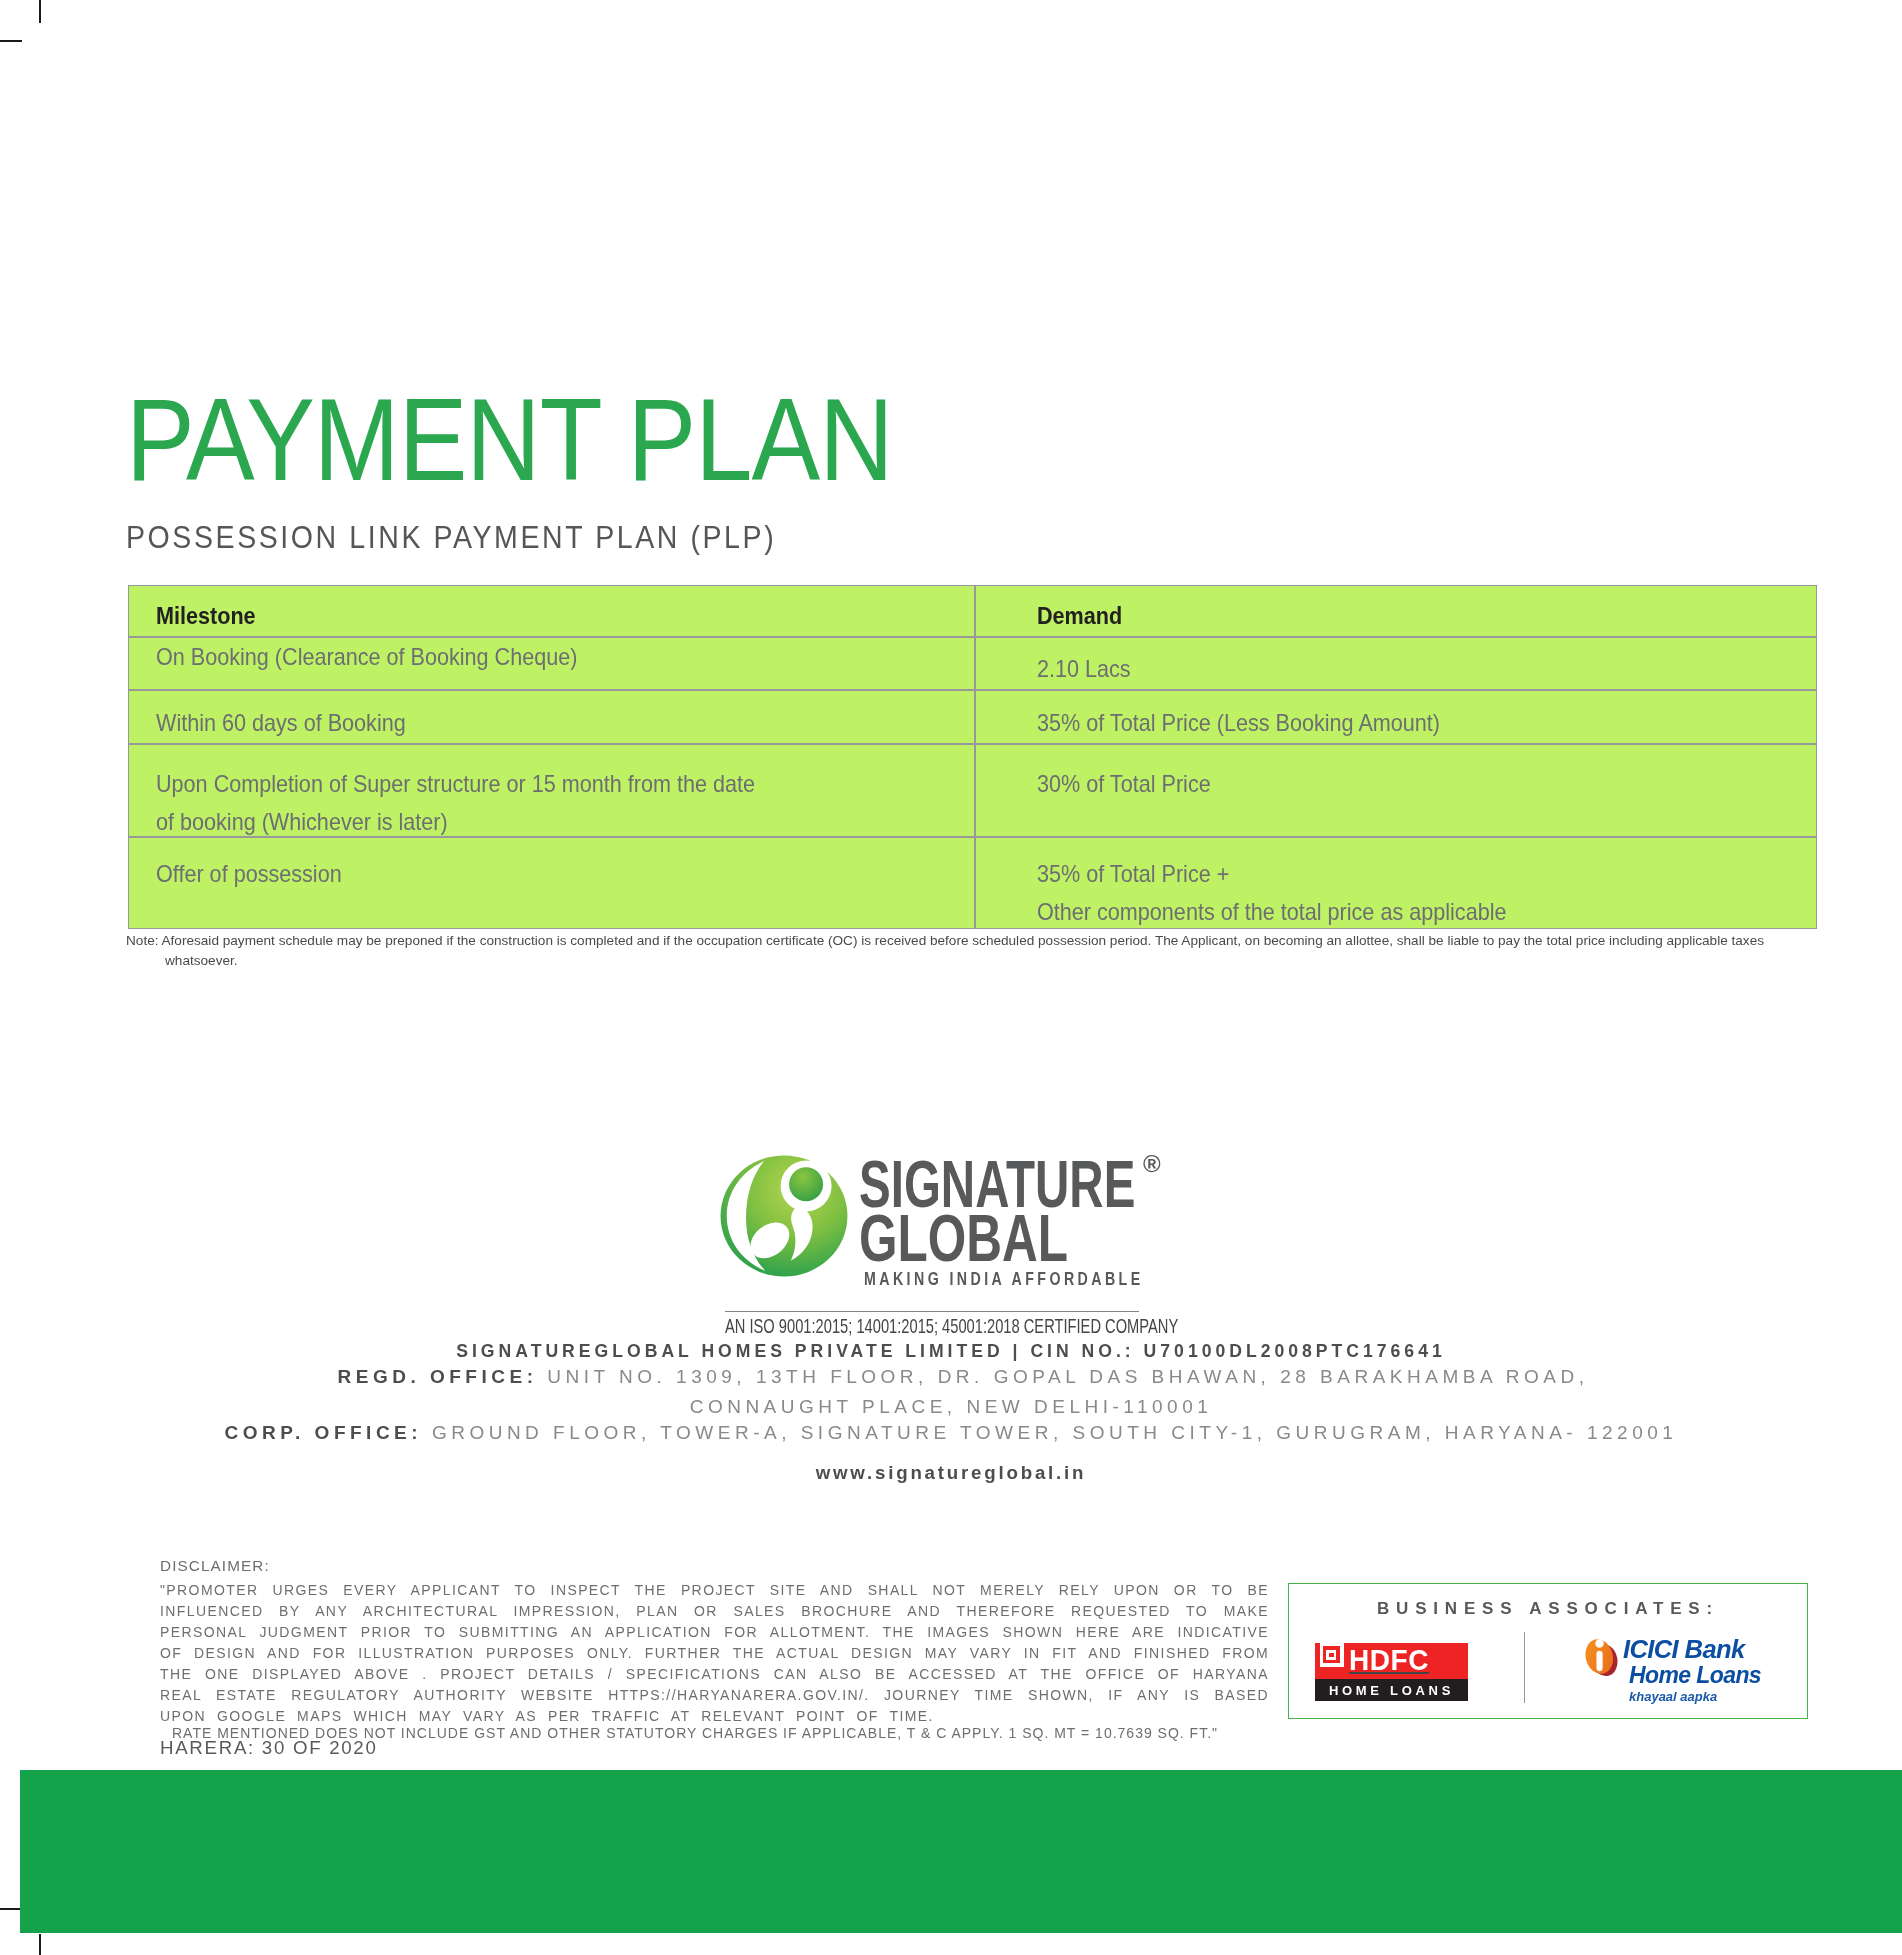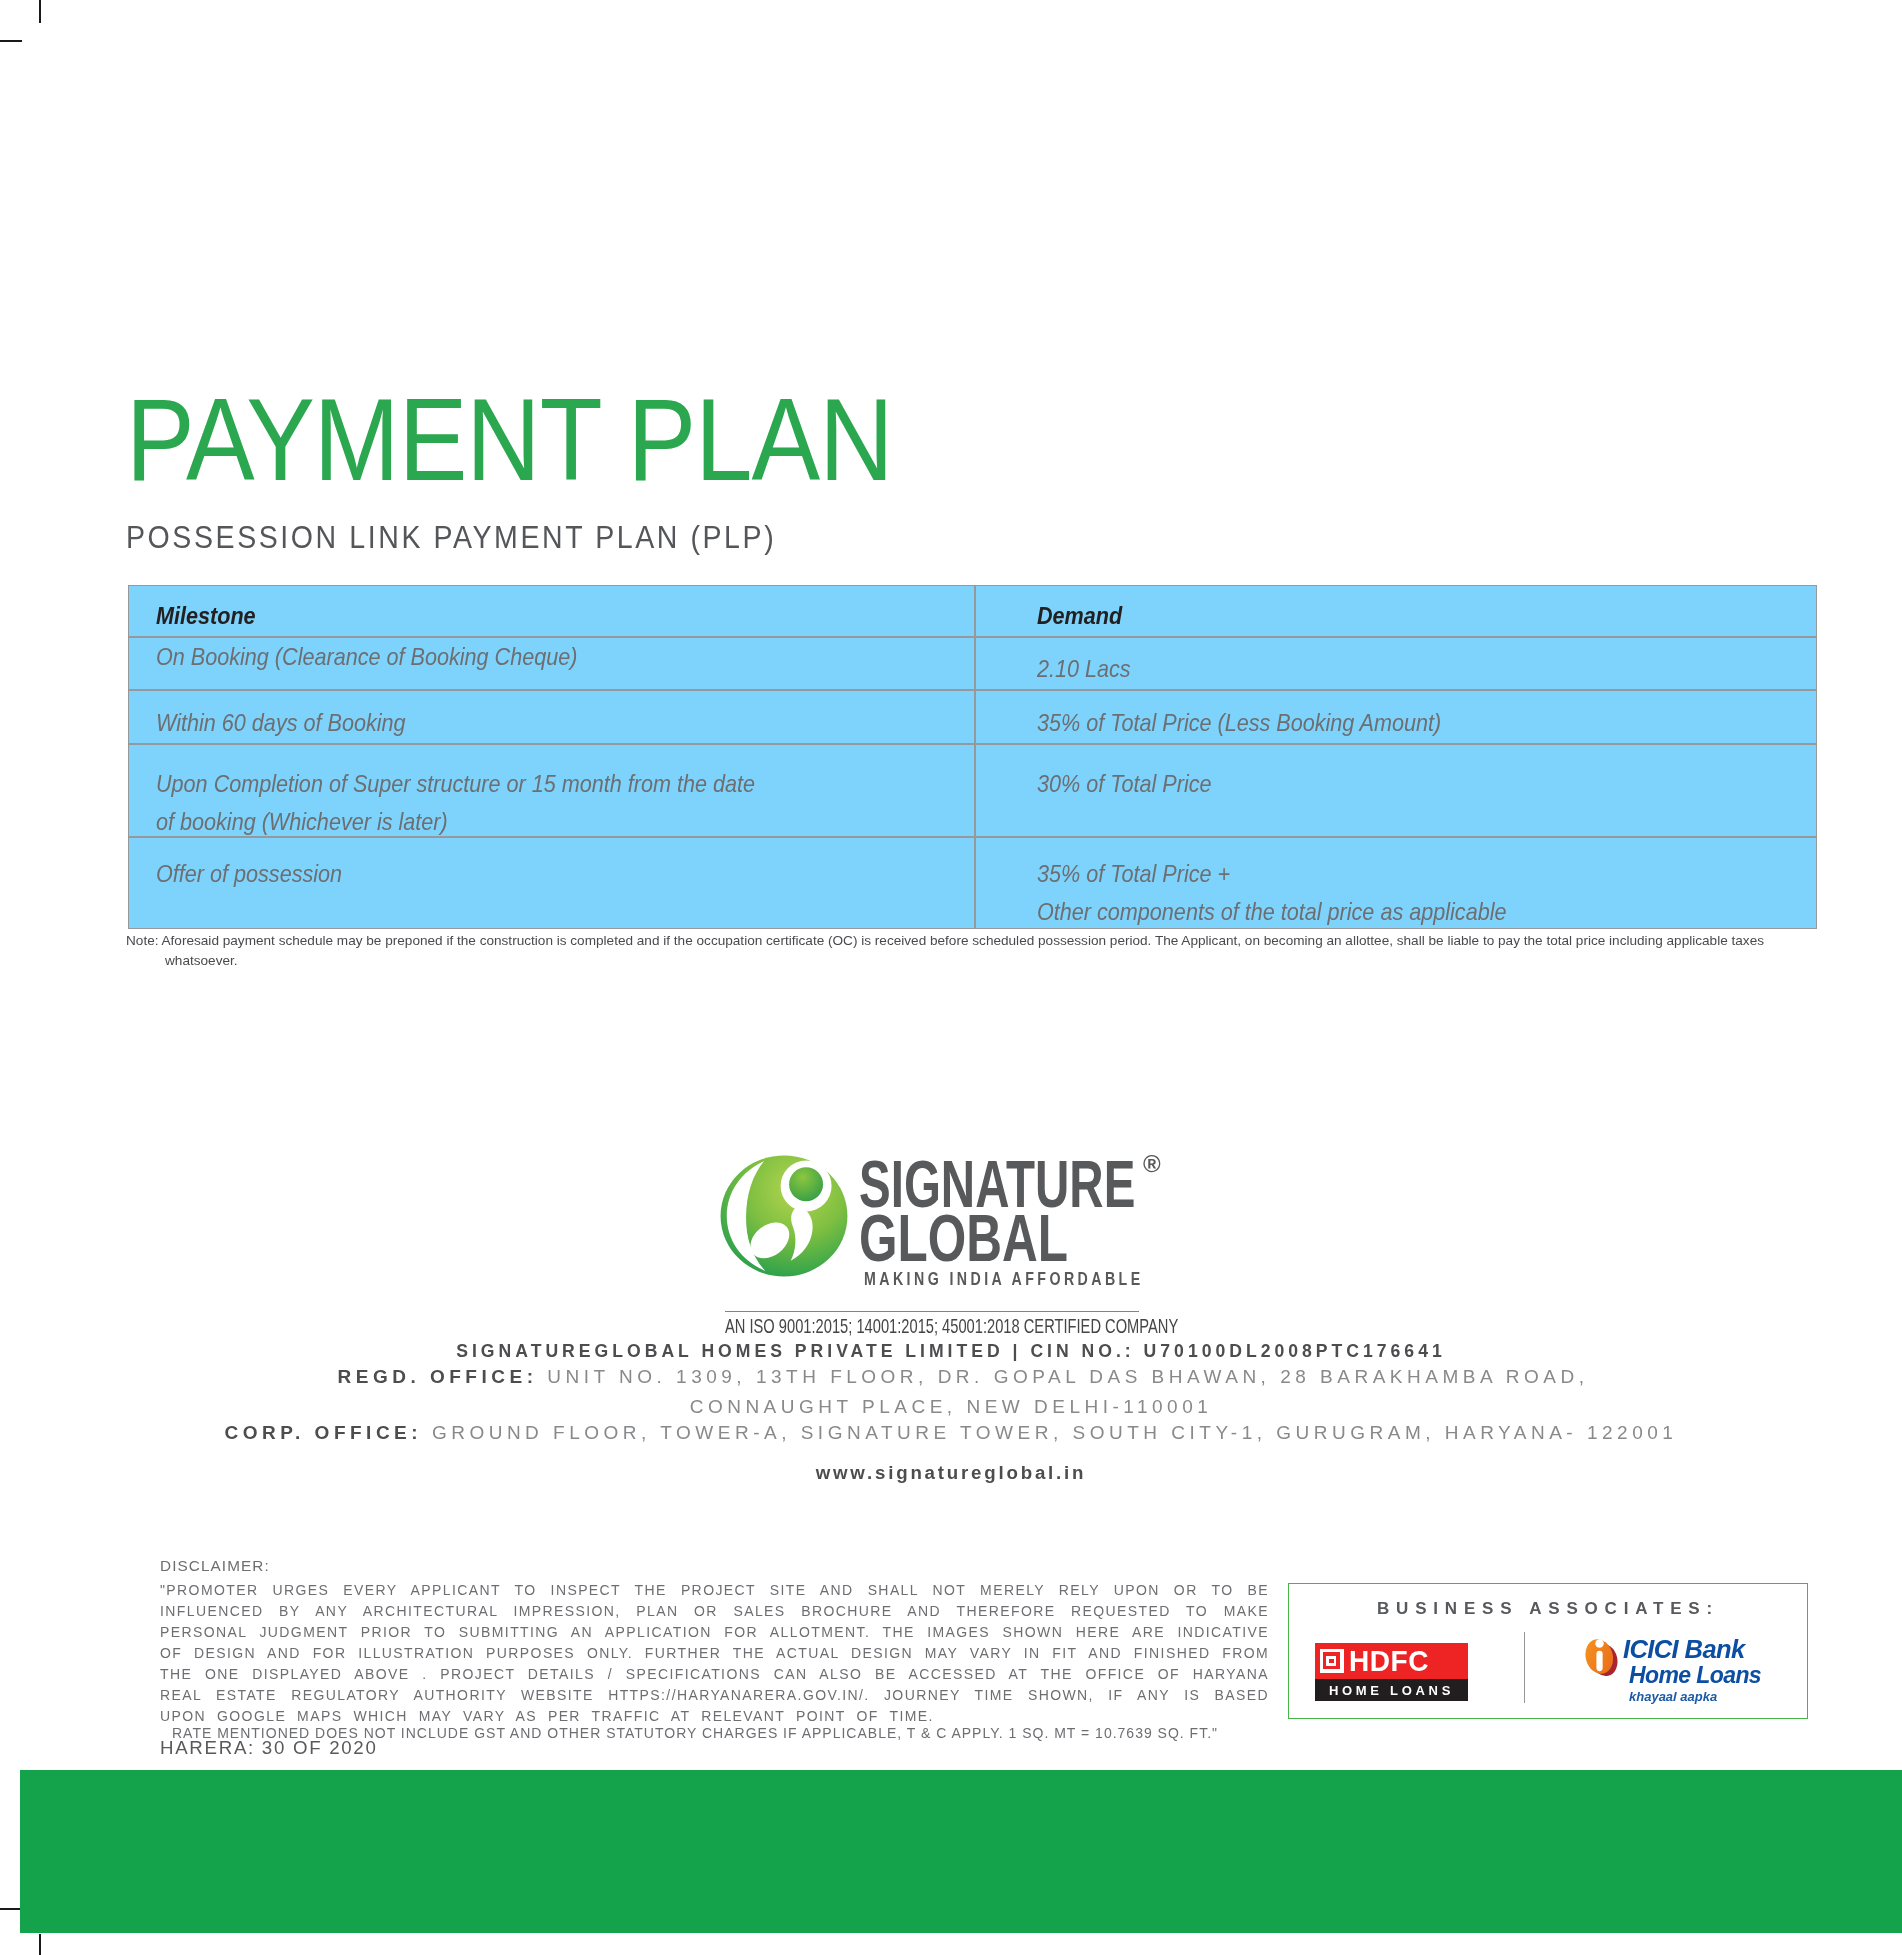--- a/index.html
+++ b/index.html
@@ -13,21 +13,21 @@
   .mark{position:absolute;background:#1a1a1a;}
 
   
   .page-title{left:126px;top:381px;font-size:117px;line-height:117px;color:#2BA84F;
               letter-spacing:-1.1px;}
   .page-title .sx{transform:scaleX(0.88);}
   .page-subtitle{left:126px;top:521px;font-size:31px;line-height:33px;color:#55565A;letter-spacing:2.8px;}
   .page-subtitle .sx{transform:scaleX(0.92);}
 
   
-  .ptable{left:128px;top:585px;width:1687px;height:342px;border:1.7px solid #97989B;background:#7dd3fc;font-style:italic;}
+  .ptable{left:128px;top:585px;width:1687px;height:342px;border:1.7px solid #97989B;background:#bef264;}
   .hsep{position:absolute;left:0;width:100%;height:2.3px;background:#97989B;}
   .vdiv{position:absolute;top:0;bottom:0;width:1.7px;background:#97989B;left:845px;}
   .cell{position:absolute;font-size:24px;line-height:38px;color:#6D6E71;white-space:pre-line;}
   .cell .sx{transform:scaleX(0.9);white-space:pre-line;}
   .cell.hdr{color:#232021;font-weight:bold;}
   .col1{left:27px;}
   .col2{left:908px;}
 
   .note{left:126px;top:931px;width:1670px;font-size:13.6px;line-height:20.4px;color:#4A4A4C;
         padding-left:39px;text-indent:-39px;}
@@ -61,21 +61,21 @@
           word-spacing:5.7px;text-align:justify;color:#6D6E71;}
   .d-rate{left:160px;top:1725px;width:1134px;font-size:14px;letter-spacing:1px;color:#6D6E71;margin-left:12px;}
   .harera{left:160px;top:1737px;font-size:18.7px;letter-spacing:1.7px;color:#58595B;}
 
   
   .ba-box{left:1288px;top:1583px;width:518px;height:134px;border:1.7px solid #47B649;background:#fff;}
   .ba-head{position:absolute;left:0;top:15.3px;width:100%;text-align:center;font-size:17px;
            font-weight:bold;letter-spacing:6.8px;color:#58595C;}
   .hdfc{position:absolute;left:26px;top:59px;width:153px;height:58px;}
   .hdfc-red{position:absolute;left:0;top:0;width:100%;height:36px;background:#EE2424;
-            display:flex;align-items:center;justify-content:flex-start;}
+            display:flex;justify-content:flex-start;text-decoration:underline;}
   .hdfc-emblem{width:24px;height:24px;background:#fff;margin-left:4.5px;position:relative;flex:0 0 auto;}
   .hdfc-emblem .e1{position:absolute;left:3.4px;top:3.4px;width:17px;height:17px;background:#EE2424;}
   .hdfc-emblem .e2{position:absolute;left:6.8px;top:6.8px;width:10.2px;height:10.2px;background:#fff;}
   .hdfc-emblem .e3{position:absolute;left:9.6px;top:9.6px;width:4.5px;height:4.5px;background:#EE2424;}
   .hdfc-name{color:#fff;font-size:29.5px;font-weight:bold;margin-left:5.7px;letter-spacing:0.6px;
              display:inline-block;transform:scaleX(0.95);transform-origin:0 50%;}
   .hdfc-black{position:absolute;left:0;top:36px;width:100%;height:22px;background:#221E1F;
               display:flex;align-items:center;justify-content:center;}
   .hdfc-sub{color:#fff;font-size:13px;font-weight:bold;letter-spacing:3.7px;}
   .ba-div{position:absolute;left:235px;top:48px;width:1.1px;height:71px;background:#939598;}

